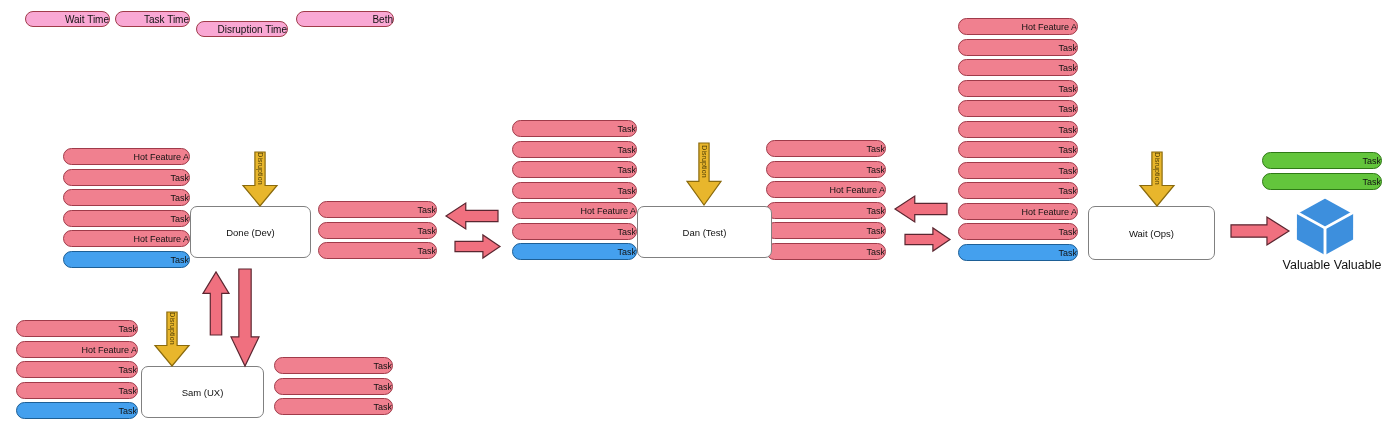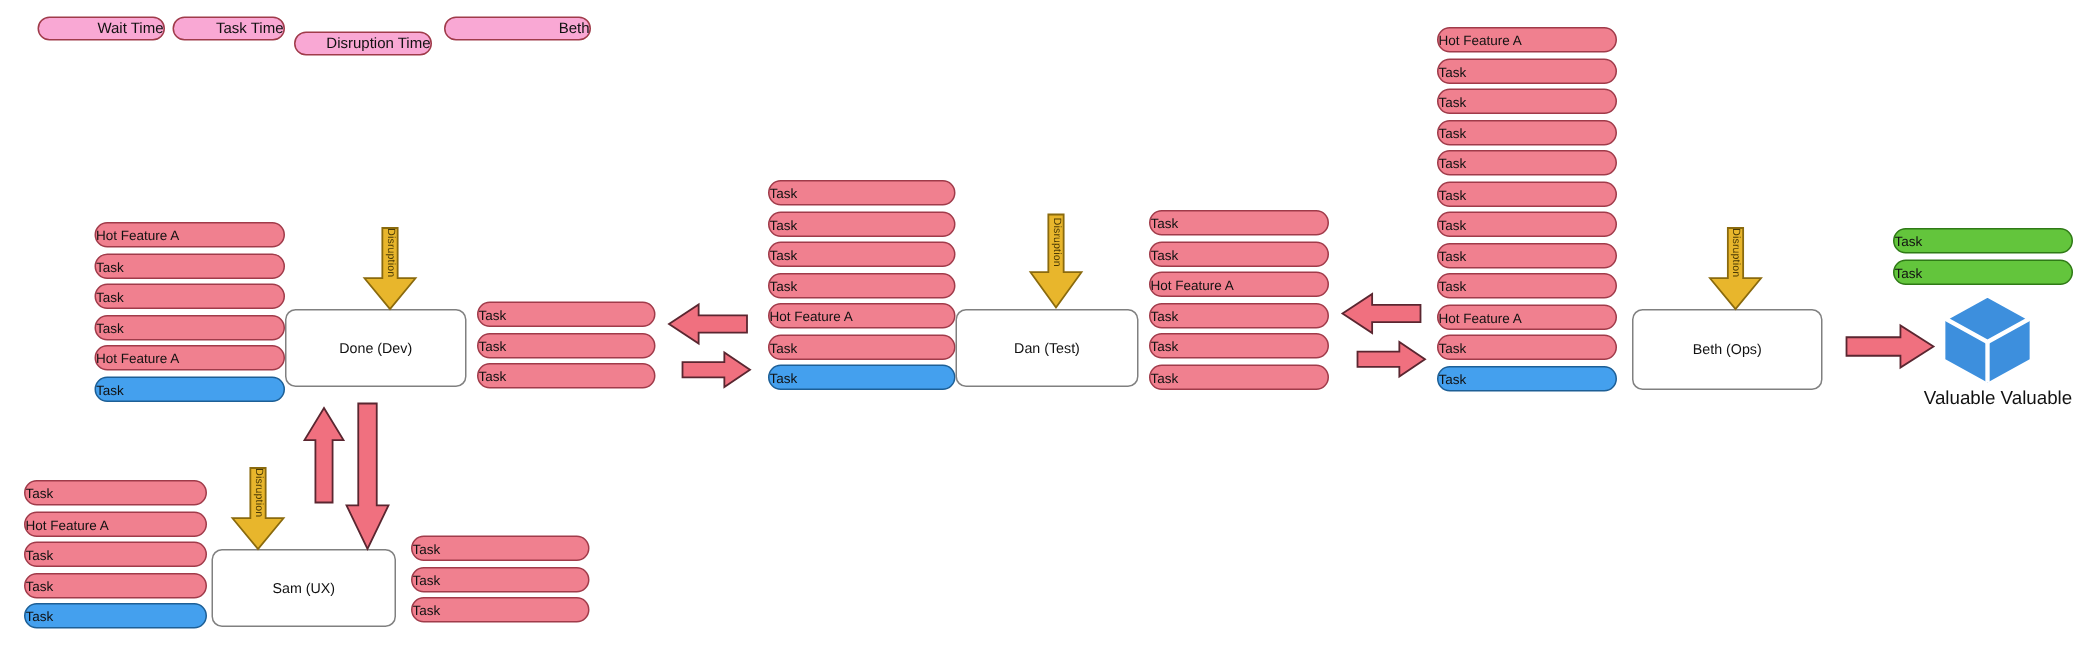--- a/index.html
+++ b/index.html
@@ -1,21 +1,21 @@
 <!DOCTYPE html>
 <html><head>
 <meta charset="utf-8">
 <style>
   html,body{margin:0;padding:0;background:#ffffff;}
   body{width:1400px;height:431px;position:relative;overflow:hidden;
        font-family:"Liberation Sans","DejaVu Sans",sans-serif;}
   .canvas{position:absolute;left:0;top:0;width:1400px;height:431px;}
 
   
-  .pill{position:absolute;height:17px;line-height:17px;text-align:left;
+  .pill{position:absolute;height:17px;line-height:17px;text-align:right;
         border-radius:9px;font-size:9px;color:#111;box-sizing:border-box;
         border:1px solid #a23b4a;background:#f0808f;white-space:nowrap;
         overflow:hidden;}
   .pill.wait{background:#f0808f;border-color:#a03b4a;}
   .pill.task{background:#44a0ee;border-color:#1d5f96;}
   .pill.done{background:#63c53c;border-color:#2f7a16;}
 
   .legend-pill{position:absolute;height:16px;line-height:15px;text-align:right;
      border-radius:8px;font-size:10px;color:#111;box-sizing:border-box;
      border:1px solid #a03b4a;background:#f9a8d4;white-space:nowrap;}
@@ -87,22 +87,22 @@
       <div class="pill wait" style="left: 16px; top: 381.5px; width: 122px;">Task</div>
       <div class="pill task" style="left: 16px; top: 402px; width: 122px;">Task</div>
       <div class="pill wait" style="left: 274px; top: 357px; width: 119px;">Task</div>
       <div class="pill wait" style="left: 274px; top: 377.5px; width: 119px;">Task</div>
       <div class="pill wait" style="left: 274px; top: 398px; width: 119px;">Task</div>
       <div class="pill done" style="left: 1262px; top: 152px; width: 120px;">Task</div>
       <div class="pill done" style="left: 1262px; top: 172.5px; width: 120px;">Task</div>
     </div>
   <div id="person-layer">
       <div class="person" style="left: 190px; top: 206px; width: 121px; height: 52px;">Done (Dev)</div>
-      <div class="person" style="left: 637px; top: 206px; width: 122px; height: 52px;">Dan (Test)</div>
-      <div class="person" style="left: 1088px; top: 206px; width: 127px; height: 54px;">Beth (Ops)</div>
+      <div class="person" style="left: 637px; top: 206px; width: 135px; height: 52px;">Dan (Test)</div>
+      <div class="person" style="left: 1088px; top: 206px; width: 127px; height: 54px;">Wait (Ops)</div>
       <div class="person" style="left: 141px; top: 366px; width: 123px; height: 52px;">Sam (UX)</div>
     </div>
   <div id="arrow-layer">
       <div class="arrow" style="left: 446px; top: 203px;">
         <svg width="52" height="26" viewBox="0 0 52 26">
           <polygon points="52,7.280000000000001 19.76,7.280000000000001 19.76,0 0,13 19.76,26 19.76,18.72 52,18.72" style="fill:#f0707f;stroke:#5a2630;stroke-width:1.2;stroke-linejoin:miter"></polygon>
         </svg>
       </div>
       <div class="arrow" style="left: 455px; top: 235px;">
         <svg width="45" height="23" viewBox="0 0 45 23">

